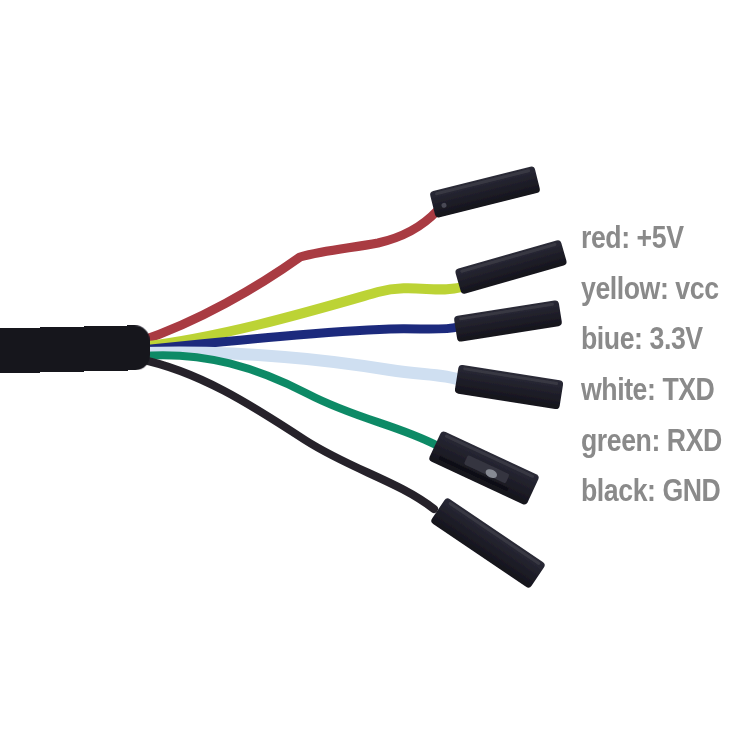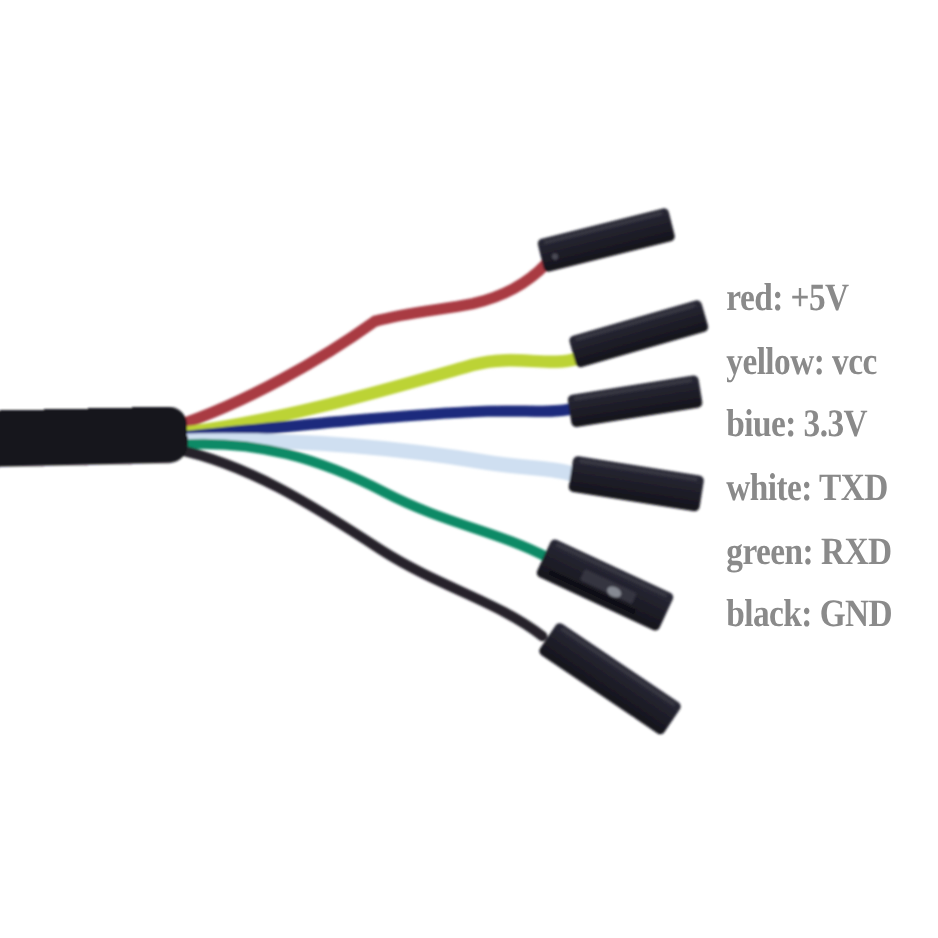--- a/index.html
+++ b/index.html
@@ -2,21 +2,21 @@
 <html><head>
 <meta charset="utf-8">
 <style>
   html, body { margin: 0; padding: 0; background: #ffffff; }
   .stage {
     position: relative;
     width: 750px;
     height: 750px;
     background: #ffffff;
     overflow: hidden;
-    font-family: Liberation Serif, serif;
+    font-family: Liberation Sans, sans-serif;
   }
   .stage svg { position: absolute; left: 0; top: 0; }
   .legend {
     position: absolute;
     left: 581px;
     top: 213px;
     font-size: 31px;
     font-weight: 600;
     letter-spacing: -0.5px;
     white-space: nowrap;

